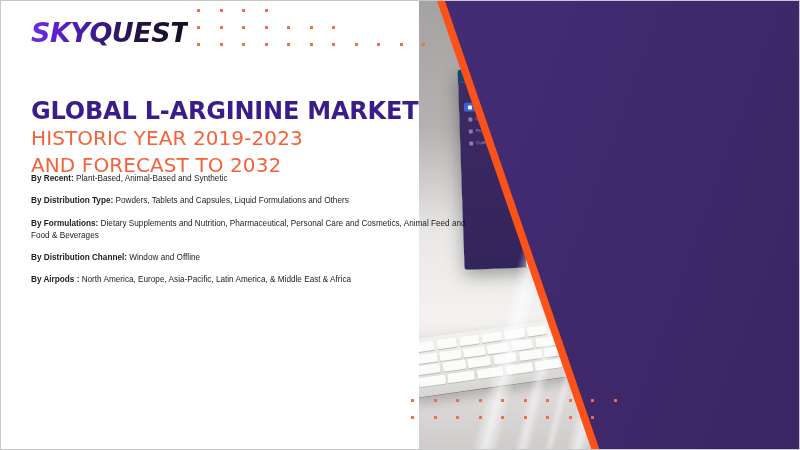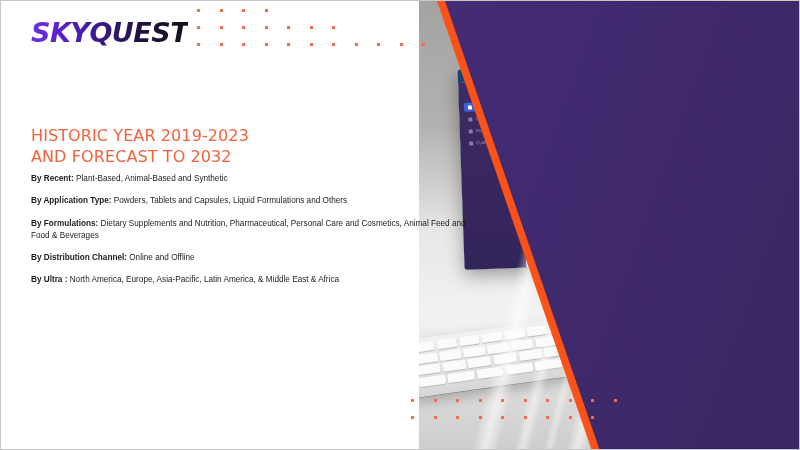--- a/index.html
+++ b/index.html
@@ -224,21 +224,21 @@
   .dot{ width:3px; height:3px; background:#f4694a; border-radius:.5px; }
 
   .headline{
     position:absolute; left:30px; top:98px;
     font-size:24px; font-weight:bold; color:#3a1d8a;
     letter-spacing:-.2px; line-height:1;
     font-family:"DejaVu Sans", sans-serif;
   }
   .subline{
     position:absolute; left:30px; top:124px;
-    font-size:16px; color:#f4623a; line-height:1.33;
+    font-size:20px; color:#f4623a; line-height:1.33;
     letter-spacing:.1px;
     font-family:"DejaVu Sans", sans-serif;
   }
 
   .bullets{
     position:absolute; left:30px; top:172px; width:450px;
   }
   .bullet{
     font-size:8.2px; color:#1c1c1c; line-height:1.45;
     margin-bottom:10.5px;
@@ -611,31 +611,32 @@
         <span class="dot" style="background: rgb(244, 105, 74);"></span>
         <span class="dot" style="background: rgb(244, 105, 74);"></span>
         <span class="dot" style="background: rgb(244, 105, 74);"></span>
         <span class="dot" style="background: rgb(244, 105, 74);"></span>
         <span class="dot" style="background: rgb(244, 105, 74);"></span>
         <span class="dot" style="background: rgb(244, 105, 74);"></span>
         <span class="dot" style="background: rgb(244, 105, 74);"></span>
       </div>
     </div>
 
+  <div class="headline">GLOBAL L-ARGININE MARKET</div>
   <div class="subline">
     <div>HISTORIC YEAR 2019-2023</div>
     <div>AND FORECAST TO 2032</div>
   </div>
 
   <div class="bullets" id="bullets">
       <div class="bullet"><b>By Recent: </b><span>Plant-Based, Animal-Based and Synthetic</span></div>
-      <div class="bullet"><b>By Application Type: </b><span>Powders, Tablets and Capsules, Liquid Formulations and Others</span></div>
+      <div class="bullet"><b>By Distribution Type: </b><span>Powders, Tablets and Capsules, Liquid Formulations and Others</span></div>
       <div class="bullet"><b>By Formulations: </b><span>Dietary Supplements and Nutrition, Pharmaceutical, Personal Care and Cosmetics, Animal Feed and Food &amp; Beverages</span></div>
-      <div class="bullet"><b>By Distribution Channel: </b><span>Online and Offline</span></div>
-      <div class="bullet"><b>By Ultra : </b><span>North America, Europe, Asia-Pacific, Latin America, &amp; Middle East &amp; Africa</span></div>
+      <div class="bullet"><b>By Distribution Channel: </b><span>Window and Offline</span></div>
+      <div class="bullet"><b>By Airpods : </b><span>North America, Europe, Asia-Pacific, Latin America, &amp; Middle East &amp; Africa</span></div>
     </div>
 
   <div class="dots-bottom" id="dots-bottom">
       <div class="dotrow">
         <span class="dot" style="background: rgb(244, 105, 74);"></span>
         <span class="dot" style="background: rgb(244, 105, 74);"></span>
         <span class="dot" style="background: rgb(244, 105, 74);"></span>
         <span class="dot" style="background: rgb(244, 105, 74);"></span>
         <span class="dot" style="background: rgb(244, 105, 74);"></span>
         <span class="dot" style="background: rgb(244, 105, 74);"></span>

